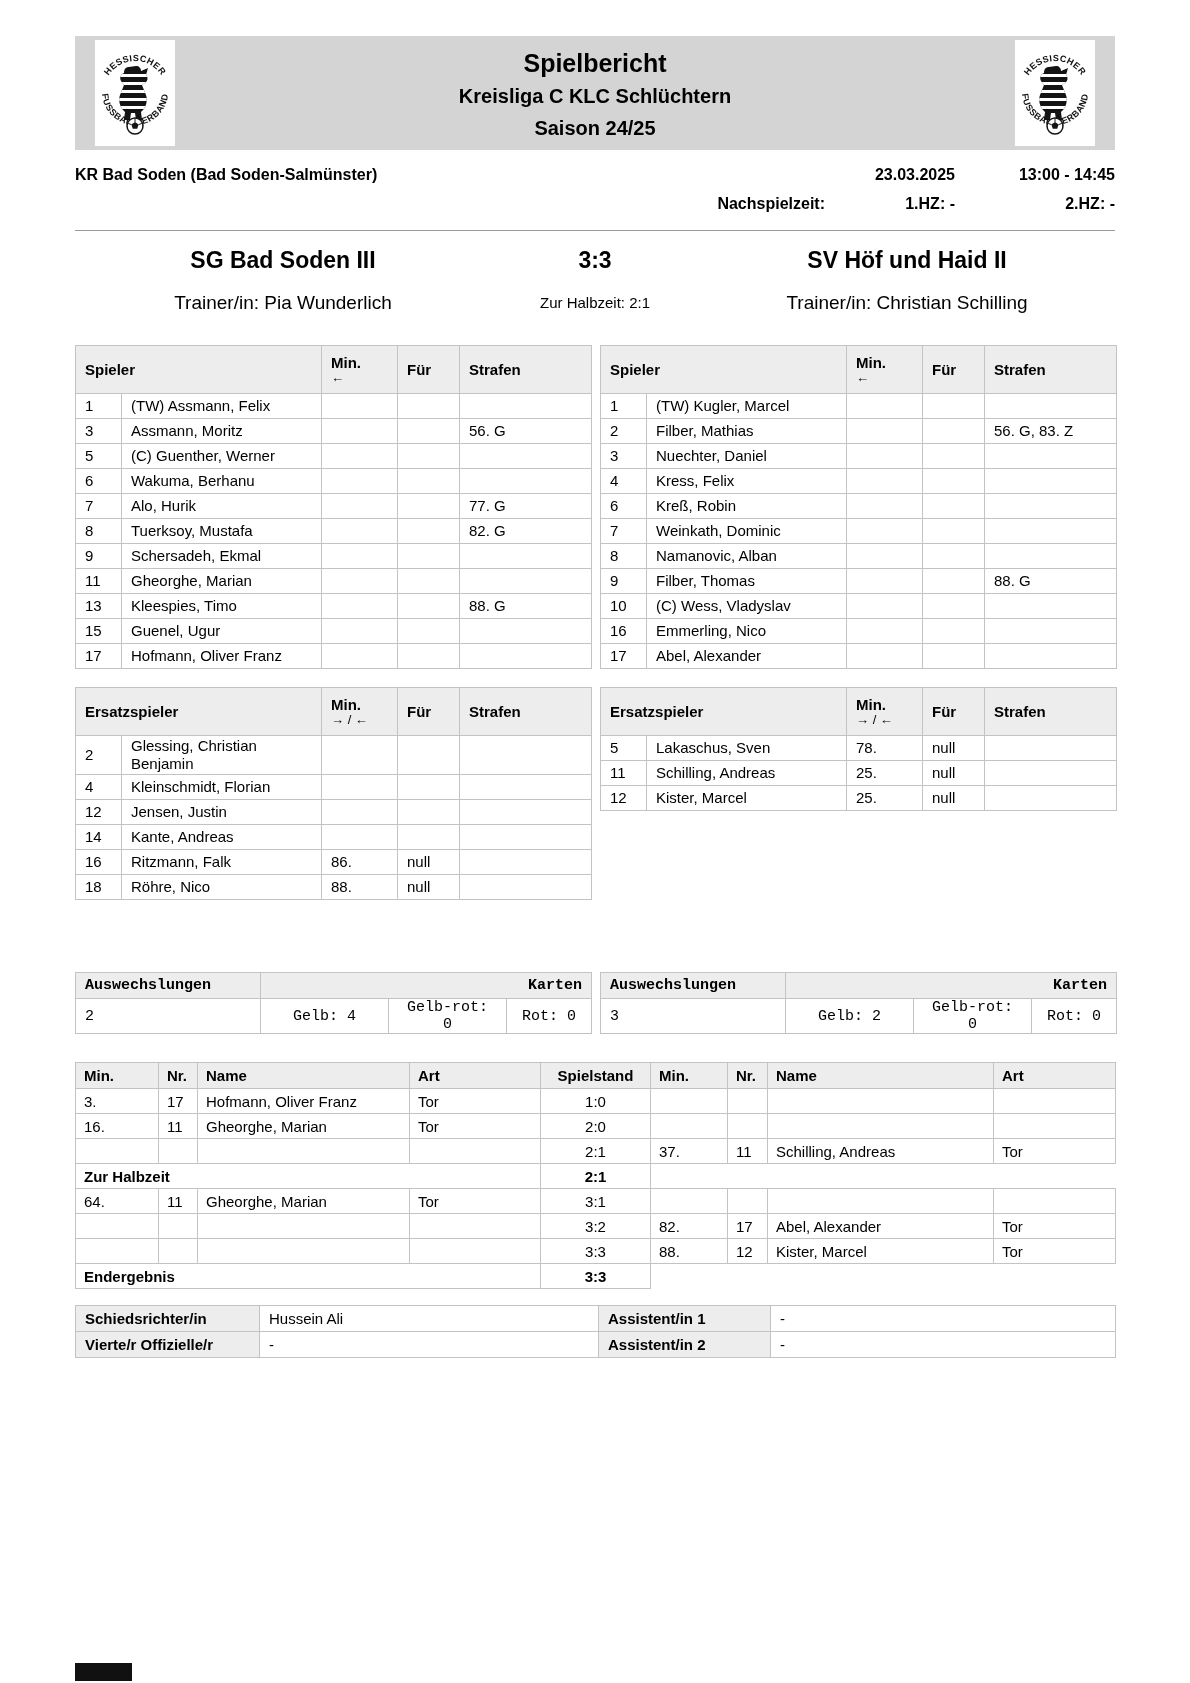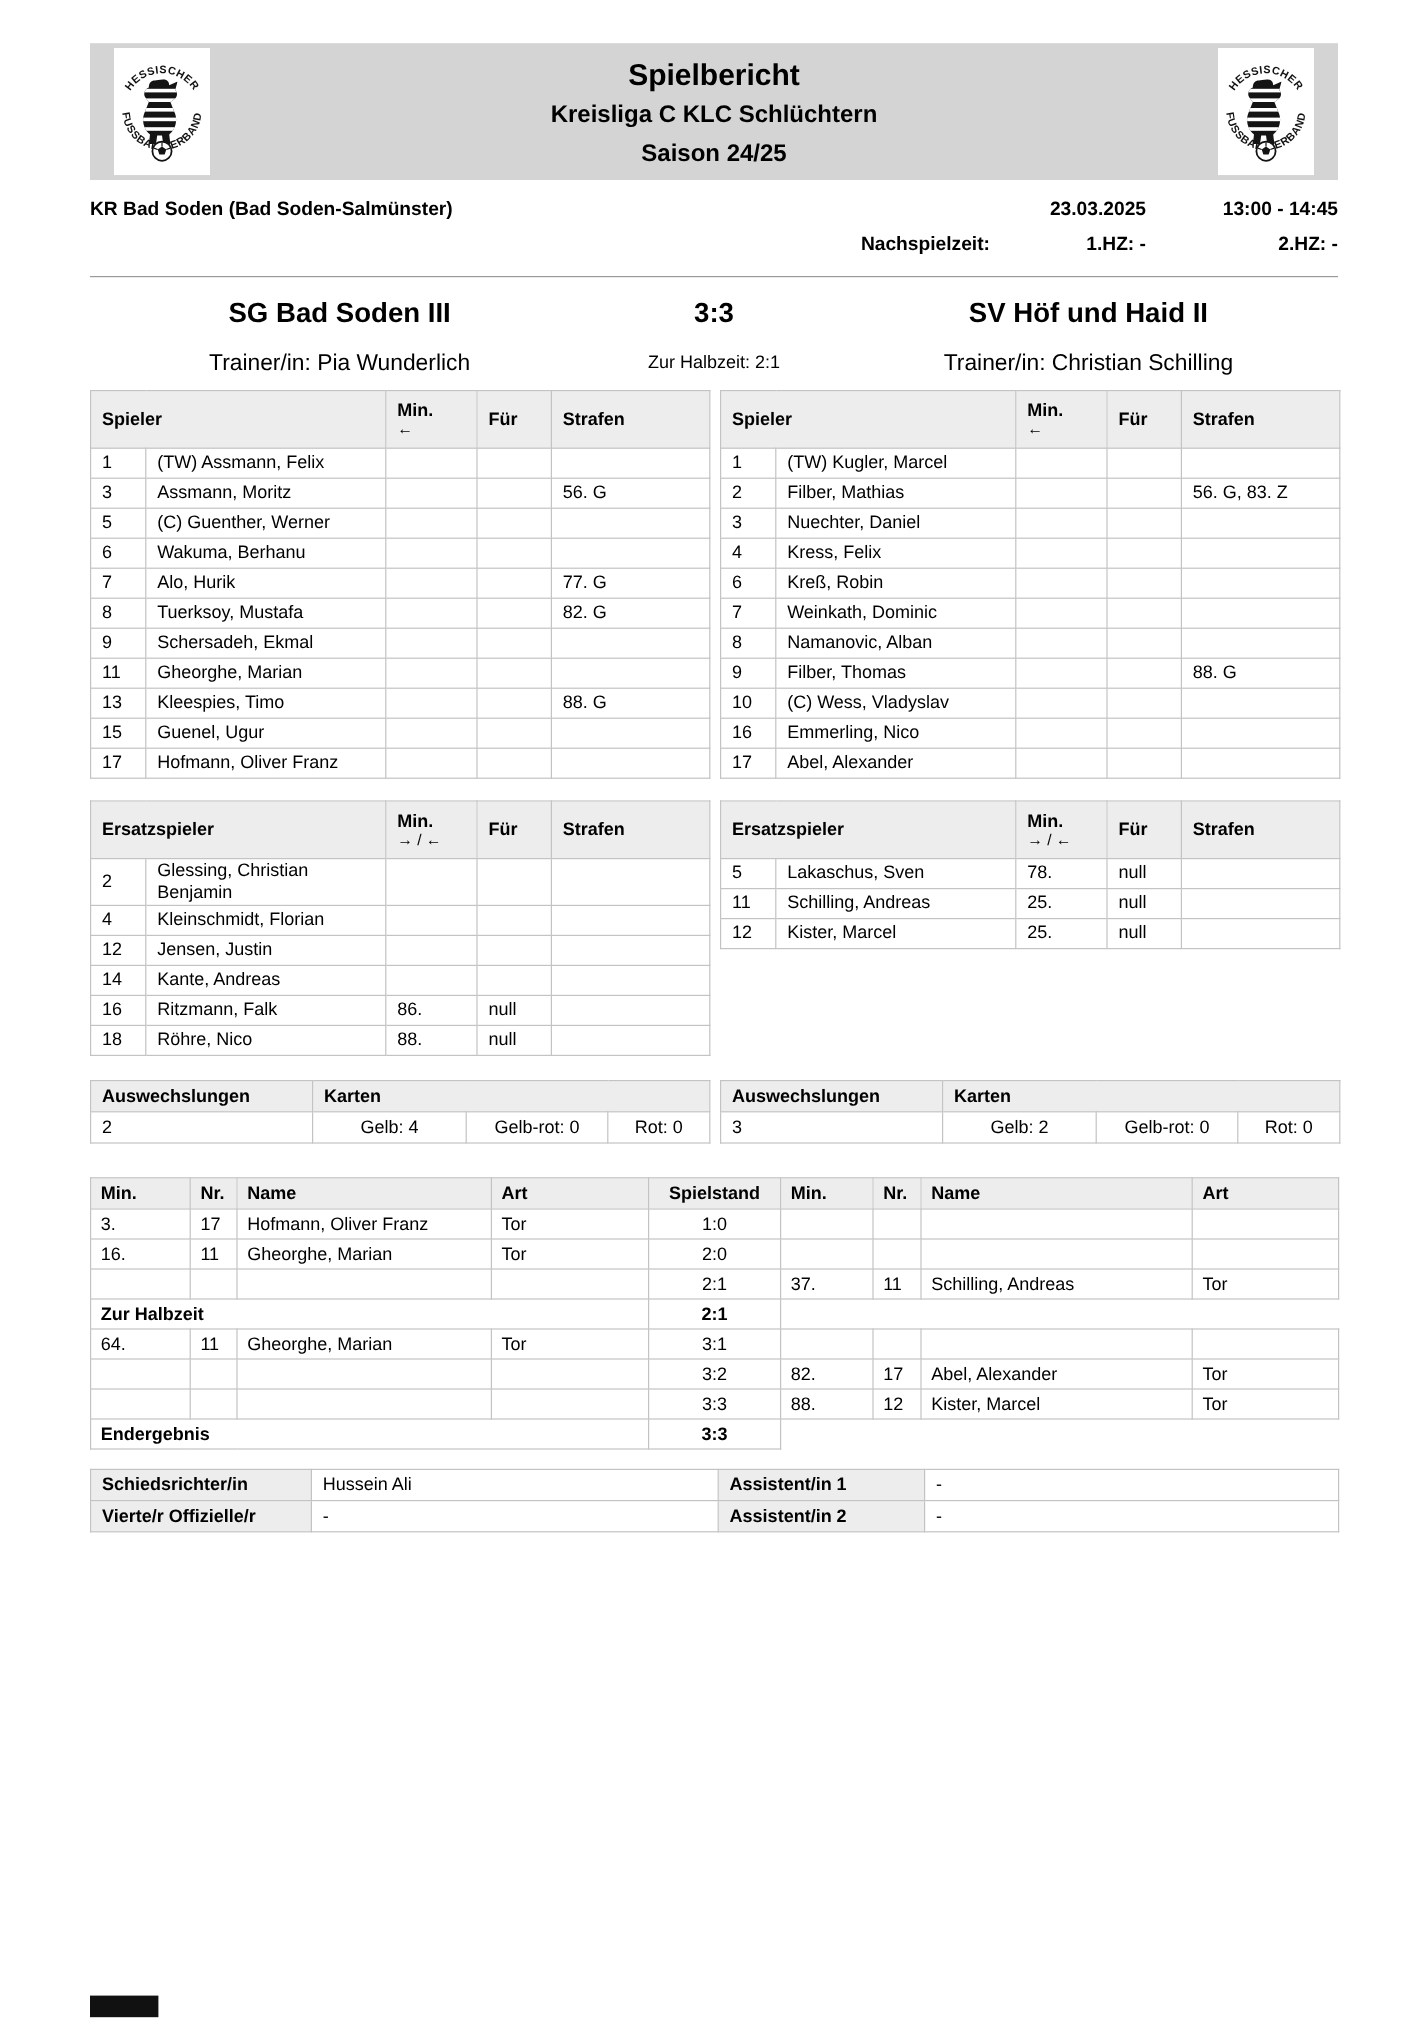--- a/index.html
+++ b/index.html
@@ -40,27 +40,27 @@
   
   table{border-collapse:collapse;table-layout:fixed;}
   th,td{border:1px solid var(--border);overflow:hidden;}
   th{background:var(--table-header-bg);font-weight:bold;text-align:left;}
 
   .cols{display:flex;gap:8px;align-items:flex-start;}
   .squad{width:516px;font-size:15px;}
   .squad th{height:48px;padding:0 0 0 9px;font-size:15px;vertical-align:middle;}
   .squad th .arrow{font-weight:normal;font-size:13px;line-height:14px;}
   .squad td{height:25px;padding:1px 4px 1px 9px;vertical-align:middle;line-height:18px;}
-  .squads{}
+  .squads{margin-top:20px;}
   .benches{margin-top:18px;}
 
-  .swaps{margin-top:20px;}
+  .swaps{margin-top:72px;font-family:Liberation Mono, monospace;}
   .swap-table{width:516px;font-size:15px;}
   .swap-table th{height:26px;padding:0 9px;}
-  .swap-table th.center{text-align:left;}
+  .swap-table th.center{text-align:right;}
   .swap-table td{height:26px;padding:0 9px;}
   .swap-table td.center{text-align:center;}
 
   .timeline{margin-top:28px;width:1040px;font-size:15px;}
   .timeline th{height:26px;padding:0 8px;}
   .timeline th.center{text-align:center;}
   .timeline td{height:25px;padding:0 8px;vertical-align:middle;}
   .timeline td.center{text-align:center;}
   .timeline td.bold{font-weight:bold;}
   .timeline td.blank{border:none;}

